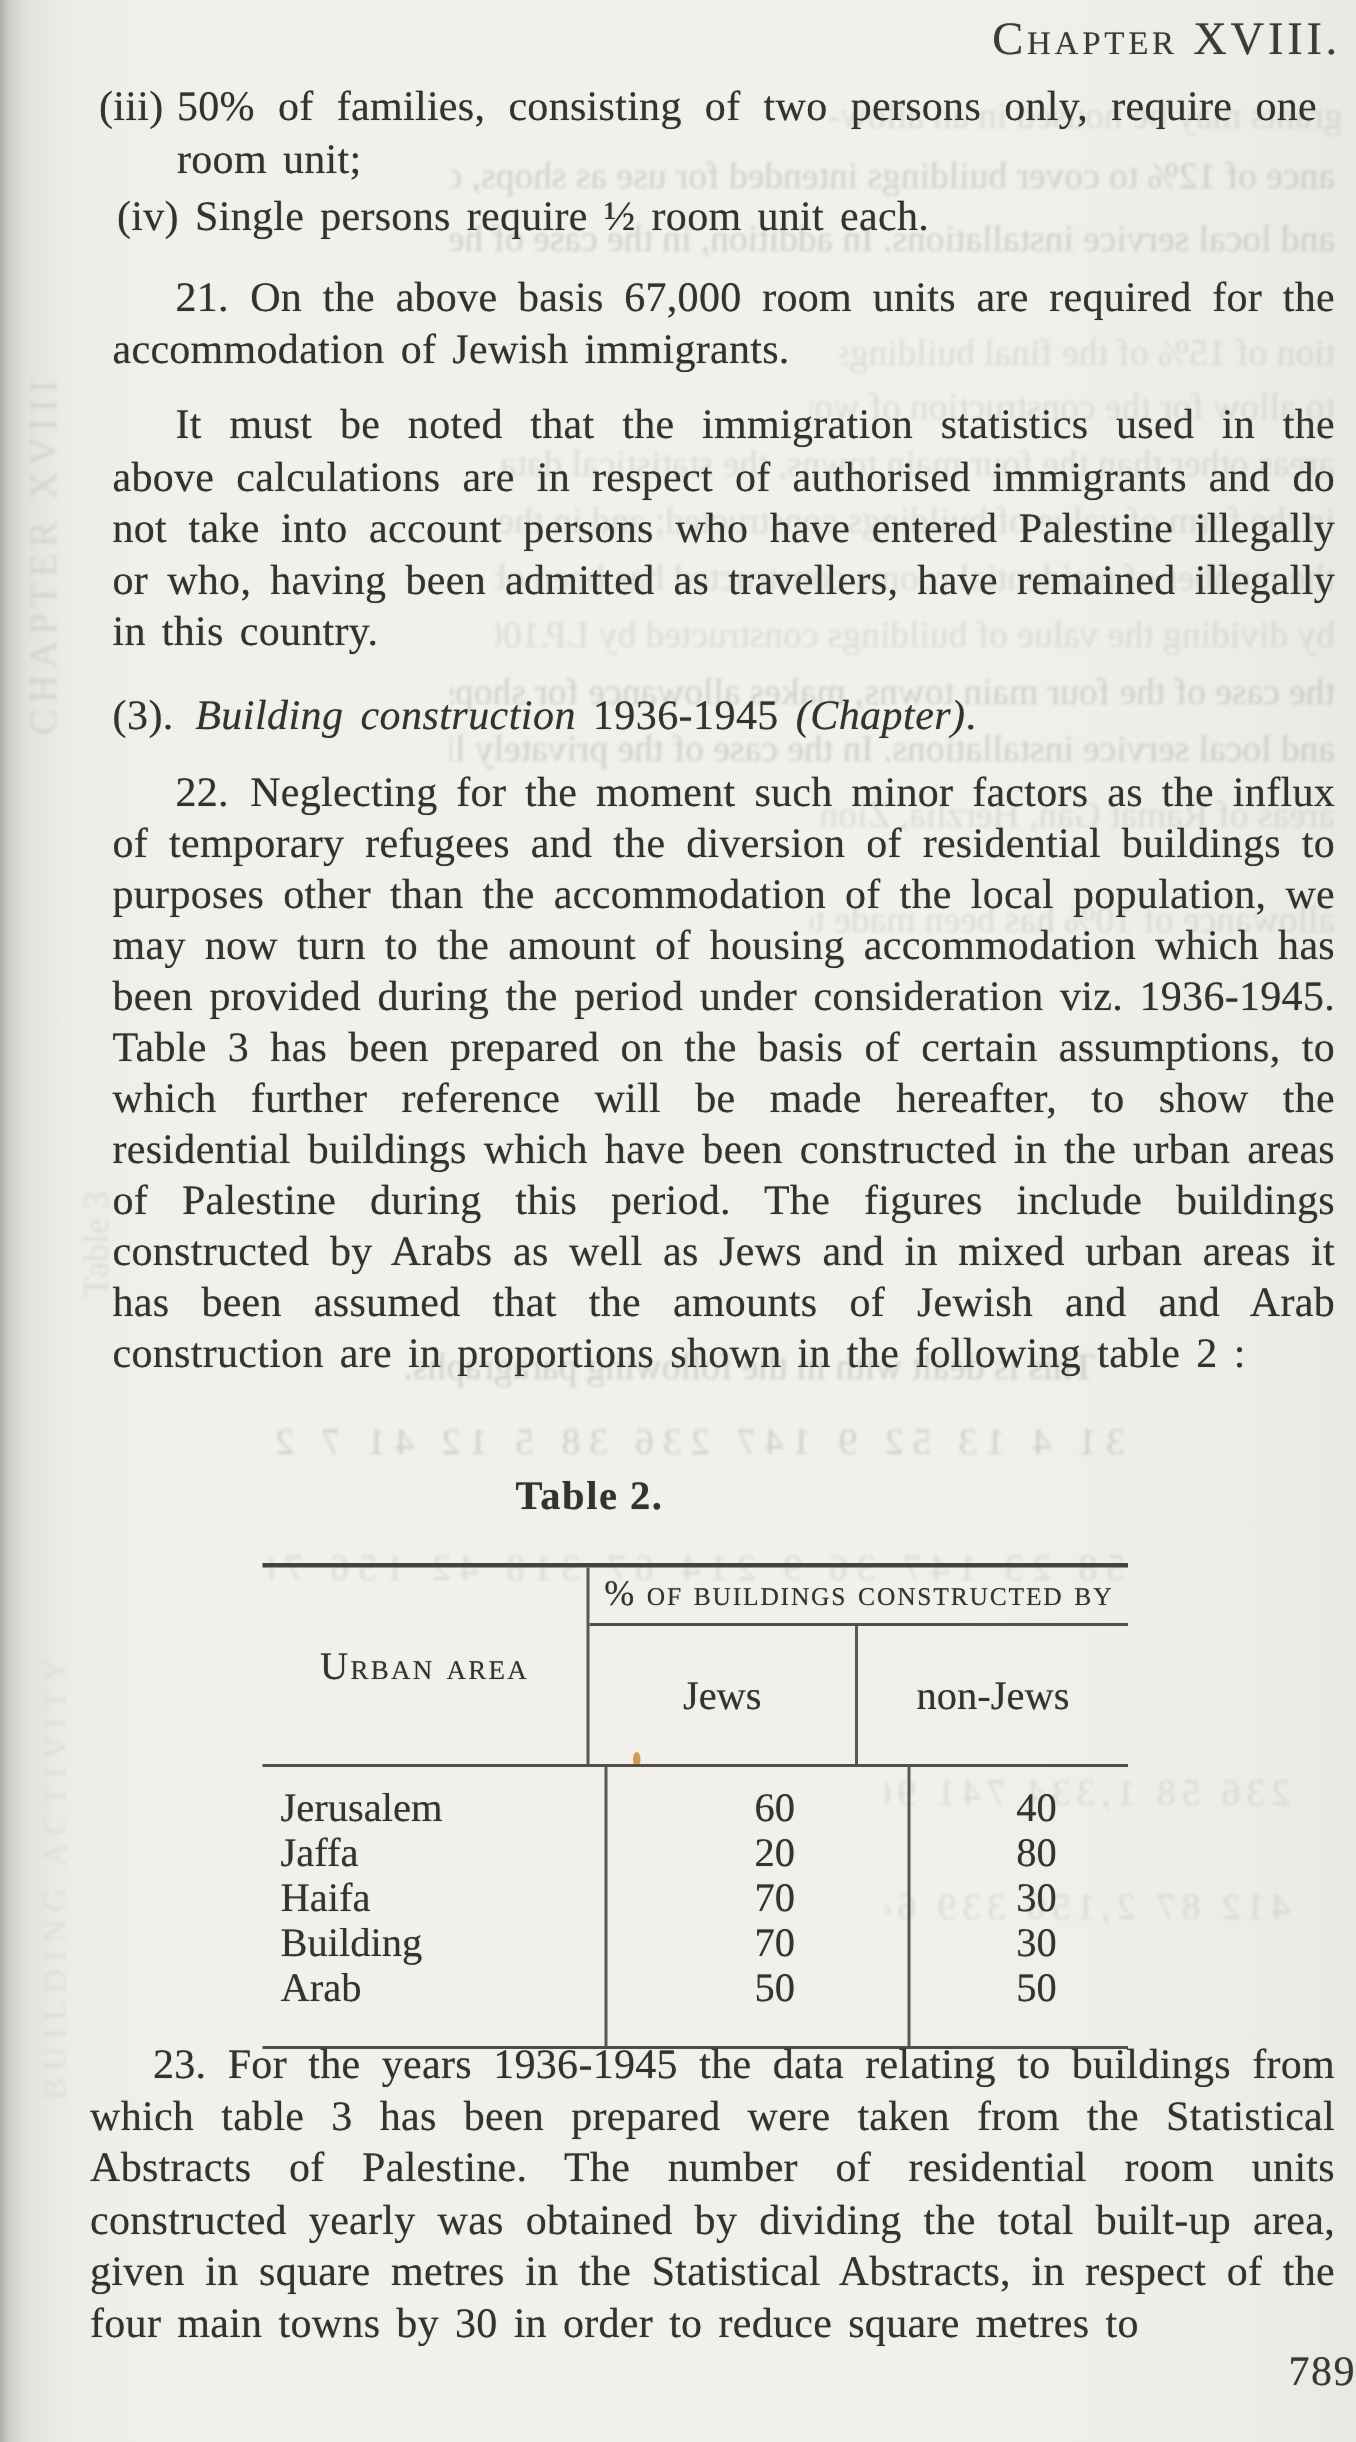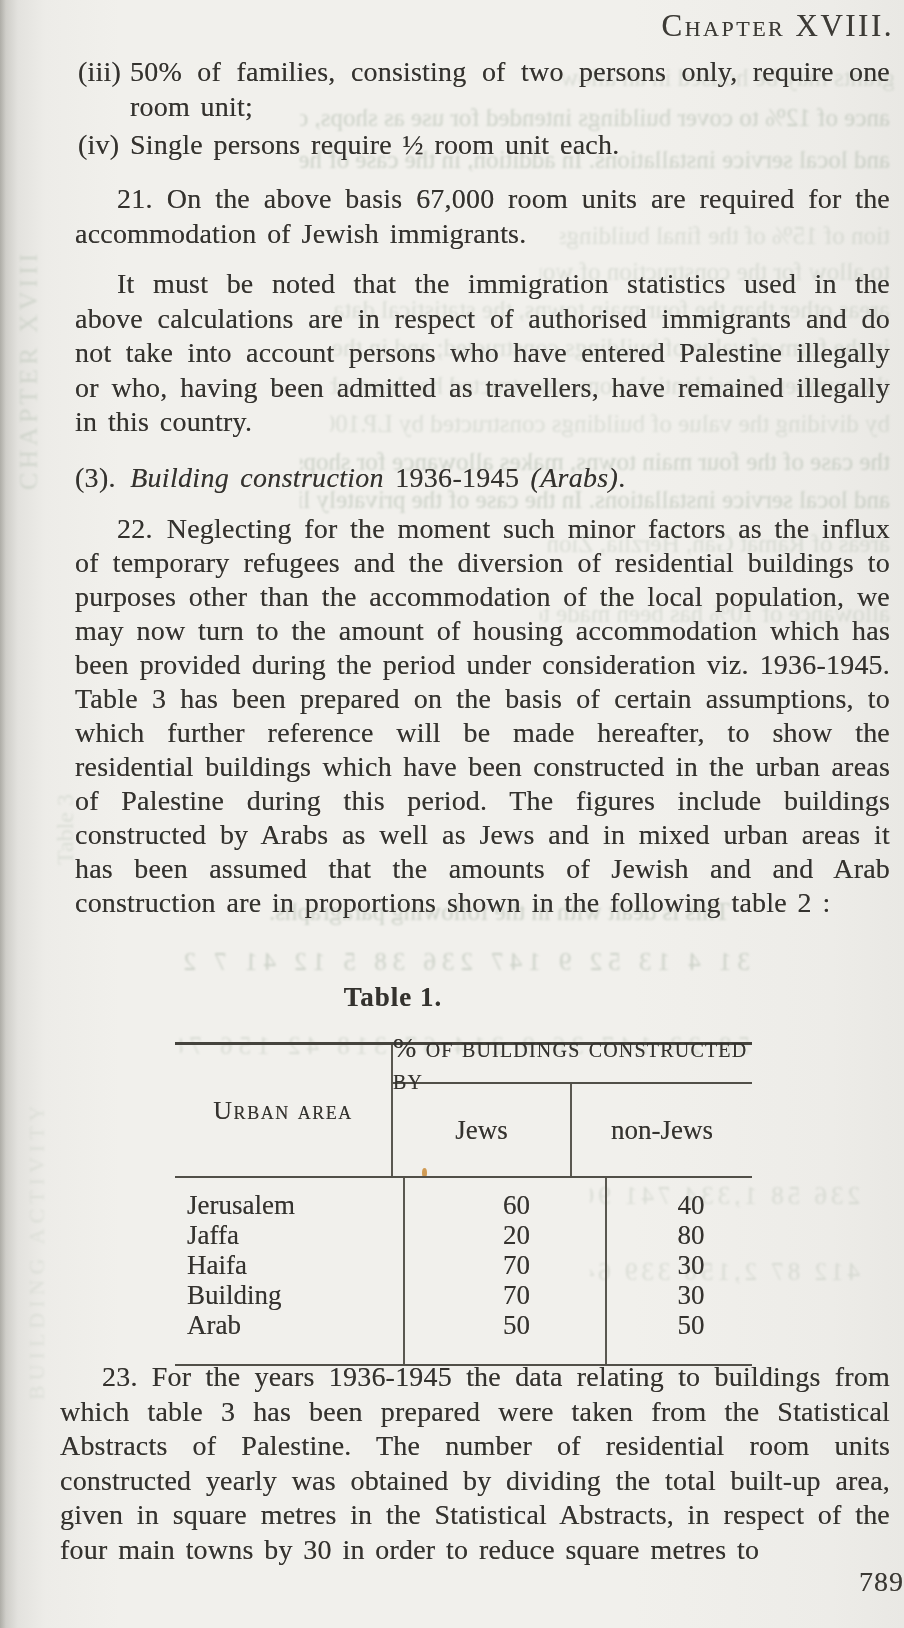--- a/index.html
+++ b/index.html
@@ -41,21 +41,21 @@
   .t2{top:1042px;left:175px;width:577px;
       font-size:27px;color:#35332f;
       text-shadow:0 0 0.6px rgba(45,42,38,0.5);}
   .t2-header{display:flex;border-top:3px solid #45433d;border-bottom:2px solid #514f48;}
   .t2-col1h{flex:0 0 216px;border-right:2px solid #5a5850;
             display:flex;align-items:center;justify-content:center;
             font-variant:small-caps;font-size:26px;letter-spacing:1.5px;}
   .t2-right{flex:1;display:flex;flex-direction:column;}
   .t2-span{height:37px;border-bottom:2px solid #514f48;
            display:flex;align-items:center;justify-content:center;
-           font-variant:small-caps;font-size:28px;letter-spacing:1.2px;}
+           font-variant:small-caps;font-size:24px;letter-spacing:1.2px;}
   .t2-sub{display:flex;height:92px;}
   .t2-jews{flex:0 0 177px;border-right:2px solid #5a5850;
            display:flex;align-items:center;justify-content:center;}
   .t2-nonjews{flex:1;display:flex;align-items:center;justify-content:center;}
   .t2-body{display:flex;border-bottom:2px solid #514f48;gap:23px;}
   .t2-bcol1{flex:0 0 216px;border-right:2px solid #5a5850;padding:12px 0 24px 12px;}
   .t2-bcol2{flex:0 0 177px;border-right:2px solid #5a5850;padding:12px 0 24px 0;text-align:center;}
   .t2-bcol3{flex:1;padding:12px 0 24px 0;text-align:center;}
   .t2-cell{line-height:30px;}
   .page-num{top:1566px;left:0;width:904px;text-align:right;
@@ -98,40 +98,40 @@
   <div class="ghost faint" style="top:1032px;left:180px;width:570px;letter-spacing:6px;">58 23 147 36 9 214 67 318 42 156 78 29 364 91 47 183</div>
   <div class="ghost faint" style="top:1182px;left:590px;width:270px;letter-spacing:4px;">236 58 1,334 741 96</div>
   <div class="ghost faint" style="top:1258px;left:590px;width:270px;letter-spacing:4px;">412 87 2,156 339 64</div>
   <div class="ghost-v" style="top:150px;left:14px;height:340px;font-size:26px;letter-spacing:4px;opacity:0.30;">CHAPTER XVIII</div>
   <div class="ghost-v" style="top:735px;left:52px;height:130px;font-size:24px;opacity:0.25;">Table 3</div>
   <div class="ghost-v" style="top:1070px;left:24px;height:330px;font-size:22px;letter-spacing:5px;opacity:0.18;">BUILDING ACTIVITY</div>
   <div class="speck" style="top:1168px;left:422px;"></div>
 
   <div class="abs chapter-head">Chapter XVIII.</div>
 
-  <div class="abs txt list-item" style="top:55px;left:78px;width:812px;">
+  <div class="abs txt list-item" style="top:55px;left:66px;width:812px;">
     <span class="list-marker">(iii)</span>
     <span class="list-text">50% of families, consisting of two persons only, require one room unit;</span>
   </div>
   <div class="abs txt list-item" style="top:128px;left:78px;width:812px;">
     <span class="list-marker">(iv)</span>
     <span class="list-text">Single persons require ½ room unit each.</span>
   </div>
 
   <div class="abs txt para" style="top:182px;left:75px;width:815px;">21. On the above basis 67,000 room units are required for the accommodation of Jewish immigrants.</div>
 
   <div class="abs txt para" style="top:267px;left:75px;width:815px;">It must be noted that the immigration statistics used in the above calculations are in respect of authorised immigrants and do not take into account persons who have entered Palestine illegally or who, having been admitted as travellers, have remained illegally in this country.</div>
 
   <div class="abs sec-head" style="top:462px;left:75px;width:815px;">
-    <span>(3). </span><span class="it">Building construction</span><span> 1936-1945 </span><span class="it">(Arabs)</span><span>.</span>
+    <span>(3). </span><span class="it">Building construction</span><span> 1936-1945 </span><span class="it">(Chapter)</span><span>.</span>
   </div>
 
   <div class="abs txt para" style="top:512px;left:75px;width:815px;line-height:34px;">22. Neglecting for the moment such minor factors as the influx of temporary refugees and the diversion of residential buildings to purposes other than the accommodation of the local population, we may now turn to the amount of housing accommodation which has been provided during the period under consideration viz. 1936-1945. Table 3 has been prepared on the basis of certain assumptions, to which further reference will be made hereafter, to show the residential buildings which have been constructed in the urban areas of Palestine during this period. The figures include buildings constructed by Arabs as well as Jews and in mixed urban areas it has been assumed that the amounts of Jewish and and Arab construction are in proportions shown in the following table 2 :</div>
 
-  <div class="abs tbl-caption">Table 1.</div>
+  <div class="abs tbl-caption">Table 2.</div>
 
   <div class="abs t2">
     <div class="t2-header">
       <div class="t2-col1h">Urban area</div>
       <div class="t2-right">
         <div class="t2-span">% of buildings constructed by</div>
         <div class="t2-sub">
           <div class="t2-jews">Jews</div>
           <div class="t2-nonjews">non-Jews</div>
         </div>

